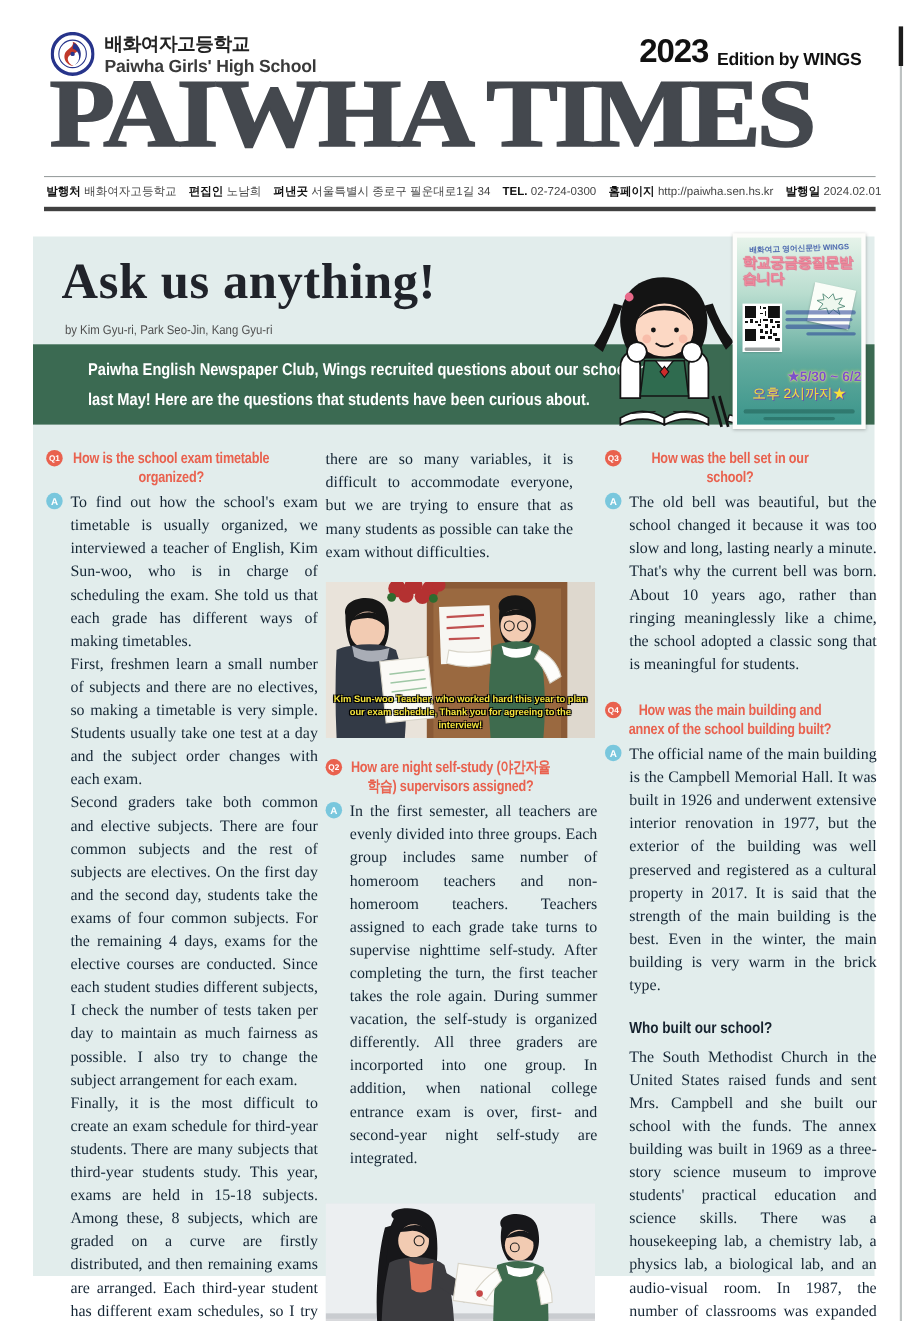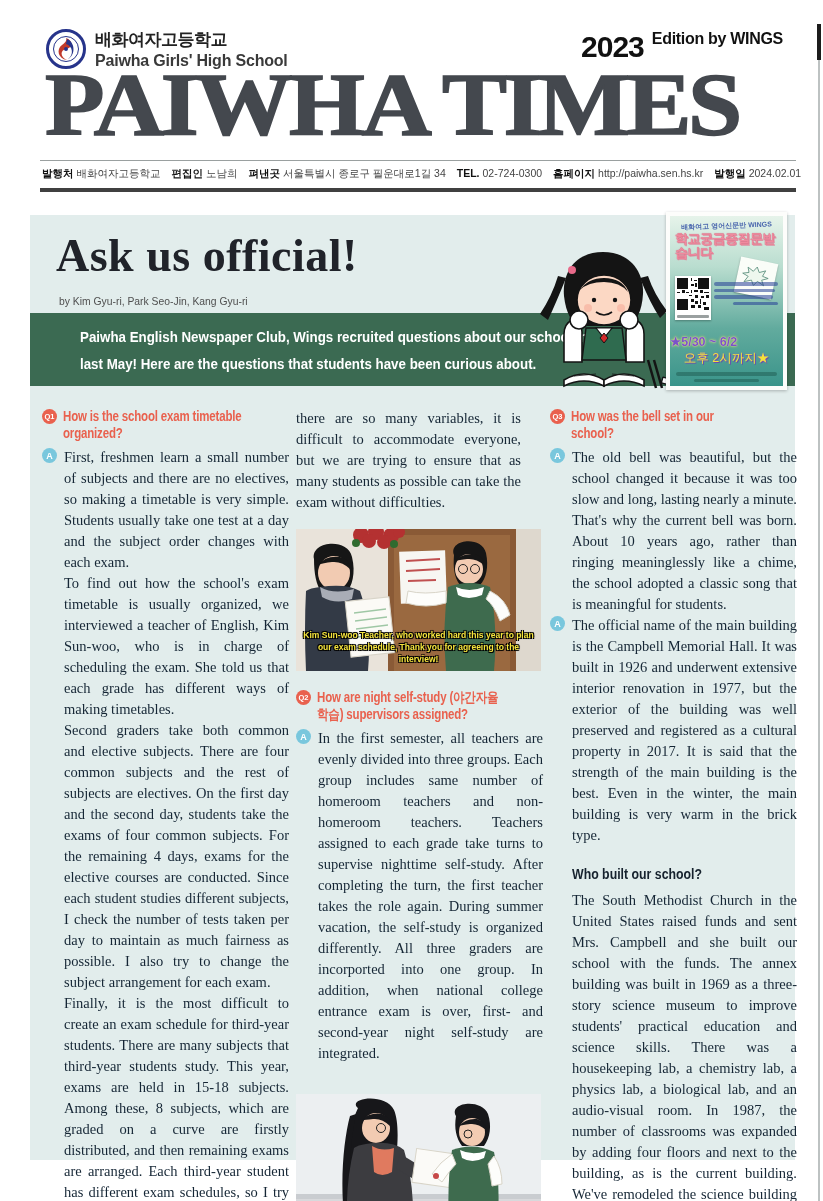--- a/index.html
+++ b/index.html
@@ -4,21 +4,21 @@
 <style>
   * { margin:0; padding:0; box-sizing:border-box; }
   body { background:#ffffff; }
   .page { position:relative; width:823px; height:1201px; background:#fff;
           font-family:"Liberation Serif", serif; overflow:hidden; }
 
   
   .logo-block { position:absolute; left:46px; top:28px; display:flex; gap:9px; align-items:center; }
   .logo-text .kr { font-family:"Liberation Sans",sans-serif; font-weight:bold; font-size:17px; color:#222; letter-spacing:-0.5px; }
   .logo-text .en { font-family:"Liberation Sans",sans-serif; font-weight:bold; font-size:16px; color:#3a3a3a; margin-top:1px; letter-spacing:-0.2px; }
-  .edition { position:absolute; right:40px; top:30px; display:flex; align-items:flex-start; gap:8px; }
+  .edition { position:absolute; right:40px; top:30px; display:flex; align-items:flex-end; gap:8px; }
   .edition .year { font-family:"Liberation Sans",sans-serif; font-weight:bold; font-size:30px; color:#111; letter-spacing:-1px; }
   .edition .suffix { font-family:"Liberation Sans",sans-serif; font-weight:bold; font-size:16px; color:#111; letter-spacing:-0.3px; }
   .masthead { position:absolute; left:45px; top:56px; font-weight:bold; font-size:84px; line-height:92px;
               color:#44484e; letter-spacing:-3px; white-space:nowrap;
               transform:scale(1.16,1.05); transform-origin:0 0; -webkit-text-stroke:1.5px #44484e; }
   .infobar { position:absolute; left:40px; top:160px; width:756px;
              border-top:1px solid #9aa0a0; border-bottom:4px solid #404040;
              padding:6px 2px 7px 2px; display:flex; gap:11px; align-items:baseline;
              font-family:"Liberation Sans",sans-serif; font-size:10.5px; color:#444; white-space:nowrap; }
   .infobar b { color:#111; margin-right:3px; font-weight:bold; }
@@ -41,29 +41,29 @@
   .poster-headline { position:absolute; left:5px; top:16px; font-family:"Liberation Sans",sans-serif; font-weight:bold;
             font-size:13px; line-height:14px; color:#f woo; }
   .poster-headline { color:#f08a9e; text-shadow:0 0 1px #c2566e, 1px 1px 0 #d9a; letter-spacing:-0.5px; }
   .poster-qr { position:absolute; left:5px; top:60px; width:36px; height:44px; background:#fff; padding:2px;
             box-shadow:0 1px 2px rgba(0,0,0,.3); }
   .poster-note { position:absolute; right:8px; top:44px; width:38px; height:36px; background:#fafdf8;
             transform:rotate(12deg); box-shadow:0 1px 2px rgba(0,0,0,.3); }
   .poster-burst { position:absolute; left:4px; top:6px; width:28px; height:20px; }
   .blur-lines { position:absolute; display:flex; flex-direction:column; gap:3px; }
   .blur-lines span { display:block; height:3.5px; border-radius:2px; background:rgba(36,62,150,.55); }
-  .poster-dates { position:absolute; left:0; right:0; top:118px; text-align:left; font-family:"Liberation Sans",sans-serif;
+  .poster-dates { position:absolute; left:0; right:0; top:118px; text-align:right; font-family:"Liberation Sans",sans-serif;
             font-weight:bold; font-size:12.5px; color:#7b52c9; text-shadow:0 0 3px #ffe84a, 0 0 1px #fff; letter-spacing:0; }
   .poster-time { position:absolute; left:0; right:0; top:134px; text-align:center; font-family:"Liberation Sans",sans-serif;
             font-weight:normal; font-size:12.5px; color:#f5e23a; text-shadow:0 0 2px #8a56c9, 1px 1px 0 #6a44a8; }
 
   
   .col { position:absolute; top:408px; width:247px; }
   .col1 { left:42px; } .col2 { left:296px; } .col3 { left:550px; }
-  .q-row { display:flex; gap:6px; margin-bottom:5px; }
+  .q-row { display:flex; gap:6px; margin-bottom:5px;text-align:center; }
   .q-marker, .a-marker { flex:0 0 15px; width:15px; height:15px; border-radius:50%; margin-top:1px;
         display:inline-flex; align-items:center; justify-content:center;
         font-family:"Liberation Sans",sans-serif; font-weight:bold; font-size:7.5px; color:#fff; }
   .q-marker { background:#e9614e; }
   .a-marker { background:#79c7dd; font-size:9px; }
   .q-text { font-family:"Liberation Sans",sans-serif; font-weight:bold; font-size:14px; line-height:17px;
         color:#e9614e; transform:scaleX(0.82); transform-origin:0 0; width:282px; letter-spacing:-0.2px; }
   .a-row { display:flex; gap:7px; }
   .a-text { flex:1; }
   .a-text p, .cont p, .subsection p { font-size:14.5px; line-height:21px; color:#152635; text-align:justify; }
@@ -114,21 +114,21 @@
   <div class="infobar">
     <span><b>발행처</b><span>배화여자고등학교</span></span>
     <span><b>편집인</b><span>노남희</span></span>
     <span><b>펴낸곳</b><span>서울특별시 종로구 필운대로1길 34</span></span>
     <span><b>TEL.</b><span>02-724-0300</span></span>
     <span><b>홈페이지</b><span>http://paiwha.sen.hs.kr</span></span>
     <span><b>발행일</b><span>2024.02.01</span></span>
   </div>
 
   <div class="panel">
-    <div class="feature-title">Ask us official!</div>
+    <div class="feature-title">Ask us anything!</div>
     <div class="byline">by Kim Gyu-ri, Park Seo-Jin, Kang Gyu-ri</div>
 
     <div class="banner">
       <div class="banner-text">Paiwha English Newspaper Club, Wings recruited questions about our school in last May!  Here are the questions that students have been curious about.</div>
     </div>
 
     <svg class="girl" viewBox="0 0 137 142">
       <path d="M30 30 Q20 55 12 72 L4 66 Q16 48 22 28 Z" fill="#141414"></path>
       <path d="M104 30 Q114 55 124 70 L131 63 Q118 46 112 28 Z" fill="#141414"></path>
       <path d="M67 4 C38 4 26 26 28 48 C30 66 36 74 42 78 L94 78 C100 72 106 64 107 46 C108 24 94 4 67 4 Z" fill="#141414"></path>
@@ -195,22 +195,22 @@
   </div>
 
   <div class="col col1">
     <div class="q-row">
       <span class="q-marker">Q1</span>
       <span class="q-text">How is the school exam timetable organized?</span>
     </div>
     <div class="a-row">
       <span class="a-marker">A</span>
       <div class="a-text">
+        <p>To find out how the school's exam timetable is usually organized, we interviewed a teacher of English, Kim Sun-woo, who is in charge of scheduling the exam. She told us that each grade has different ways of making timetables.</p>
         <p>First, freshmen learn a small number of subjects and there are no electives, so making a timetable is very simple. Students usually take one test at a day and the subject order changes with each exam.</p>
-        <p>To find out how the school's exam timetable is usually organized, we interviewed a teacher of English, Kim Sun-woo, who is in charge of scheduling the exam. She told us that each grade has different ways of making timetables.</p>
         <p>Second graders take both common and elective subjects. There are four common subjects and the rest of subjects are electives. On the first day and the second day, students take the exams of four common subjects. For the remaining 4 days, exams for the elective courses are conducted. Since each student studies different subjects, I check the number of tests taken per day to maintain as much fairness as possible. I also try to change the subject arrangement for each exam.</p>
         <p>Finally, it is the most difficult to create an exam schedule for third-year students. There are many subjects that third-year students study. This year, exams are held in 15-18 subjects. Among these, 8 subjects, which are graded on a curve are firstly distributed, and then remaining exams are arranged. Each third-year student has different exam schedules, so I try to make sure that the burden of exams are well distributed and certain students do not experience disadvantages. Since</p>
       </div>
     </div>
   </div>
 
   <div class="col col2">
     <div class="cont">
       <p>there are so many variables, it is difficult to accommodate everyone, but we are trying to ensure that as many students as possible can take the exam without difficulties.</p>
     </div>
@@ -309,20 +309,24 @@
       <span class="q-marker">Q3</span>
       <span class="q-text">How was the bell set in our school?</span>
     </div>
     <div class="a-row">
       <span class="a-marker">A</span>
       <div class="a-text">
         <p>The old bell was beautiful, but the school changed it because it was too slow and long, lasting nearly a minute. That's why the current bell was born. About 10 years ago, rather than ringing meaninglessly like a chime, the school adopted a classic song that is meaningful for students.</p>
       </div>
     </div>
 
+    <div class="q-row mt22">
+      <span class="q-marker">Q4</span>
+      <span class="q-text">How was the main building and annex of the school building built?</span>
+    </div>
     <div class="a-row">
       <span class="a-marker">A</span>
       <div class="a-text">
         <p>The official name of the main building is the Campbell Memorial Hall. It was built in 1926 and underwent extensive interior renovation in 1977, but the exterior of the building was well preserved and registered as a cultural property in 2017. It is said that the strength of the main building is the best. Even in the winter, the main building is very warm in the brick type.</p>
       </div>
     </div>
 
     <div class="subsection">
       <div class="sub-head">Who built our school?</div>
       <p>The South Methodist Church in the United States raised funds and sent Mrs. Campbell and she built our school with the funds. The annex building was built in 1969 as a three-story science museum to improve students' practical education and science skills. There was a housekeeping lab, a chemistry lab, a physics lab, a biological lab, and an audio-visual room. In 1987, the number of classrooms was expanded by adding four floors and next to the building, as is the current building. We've remodeled the science building in the</p>

